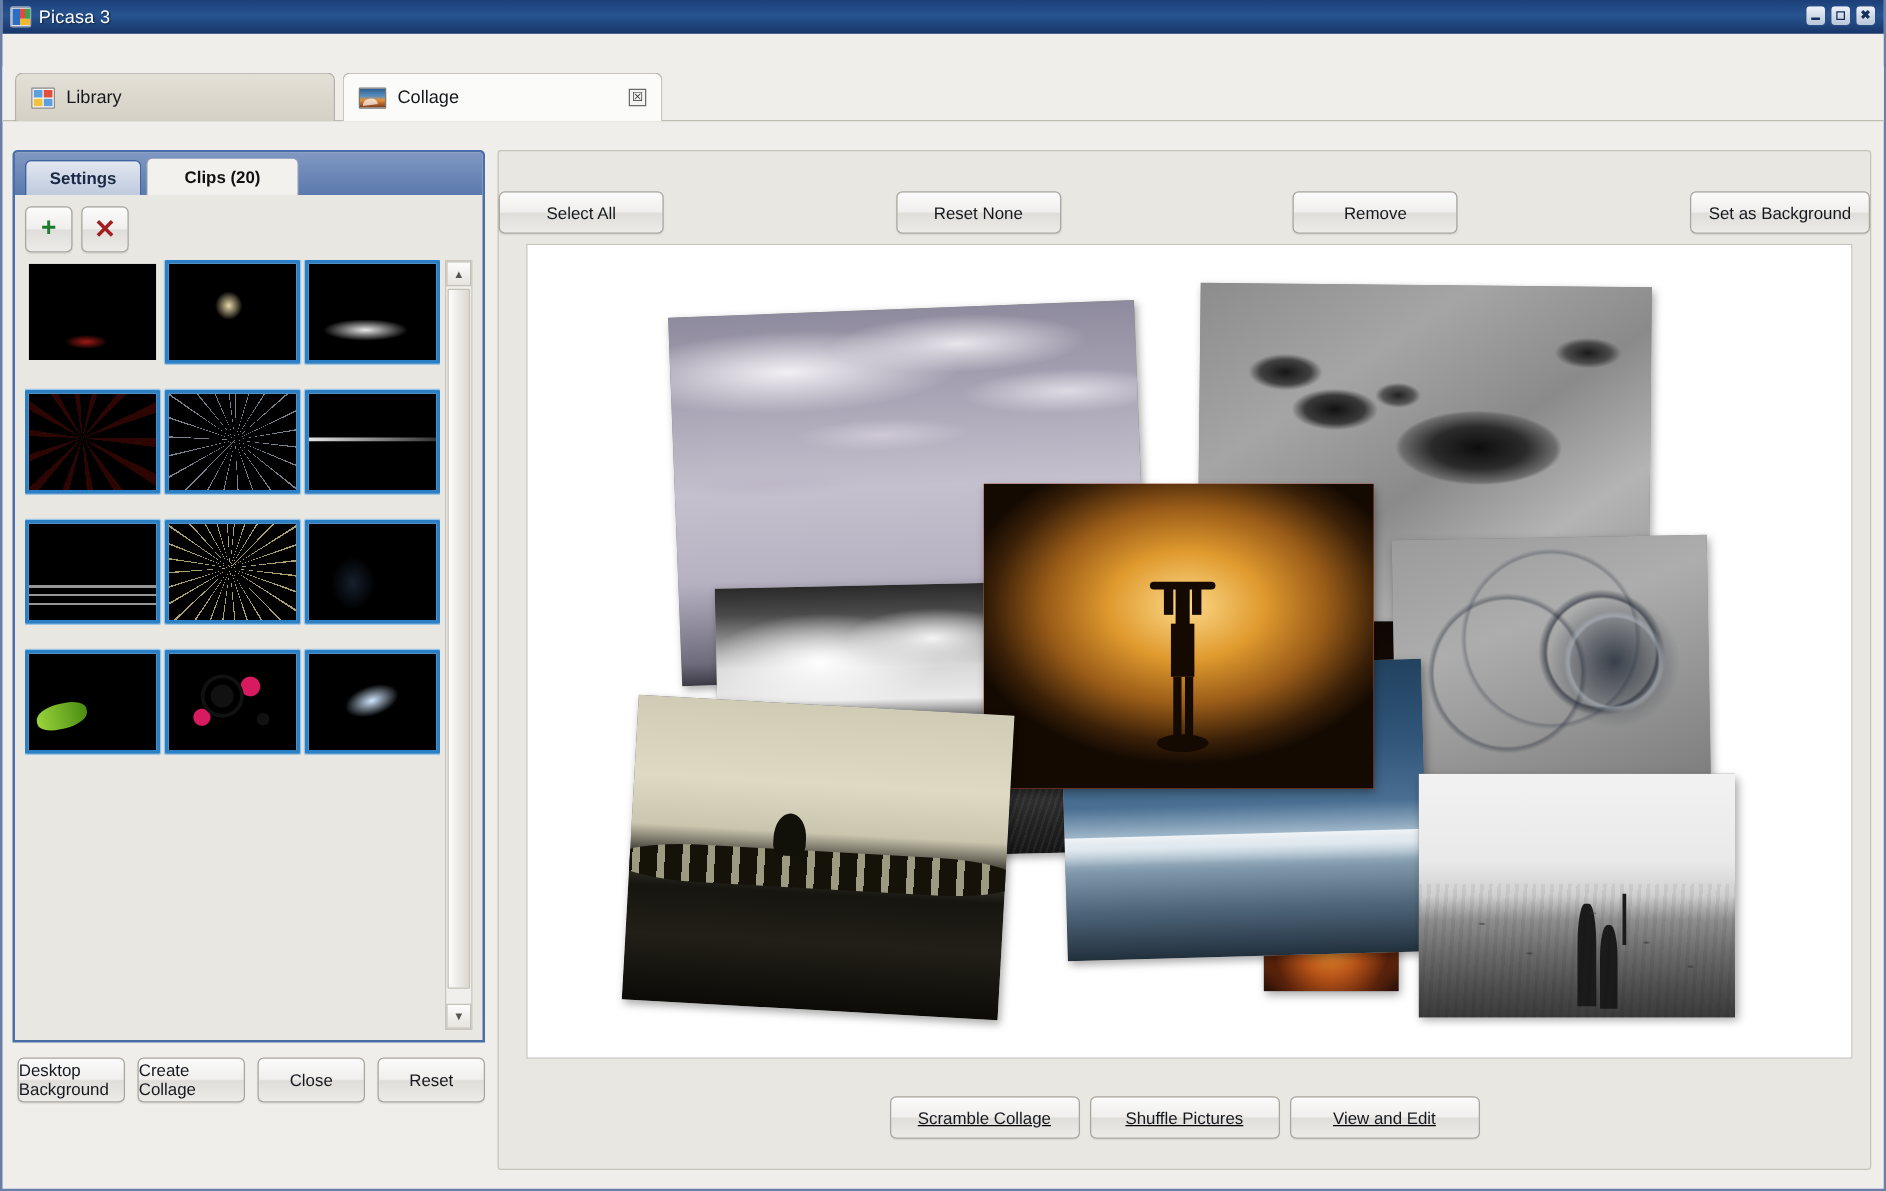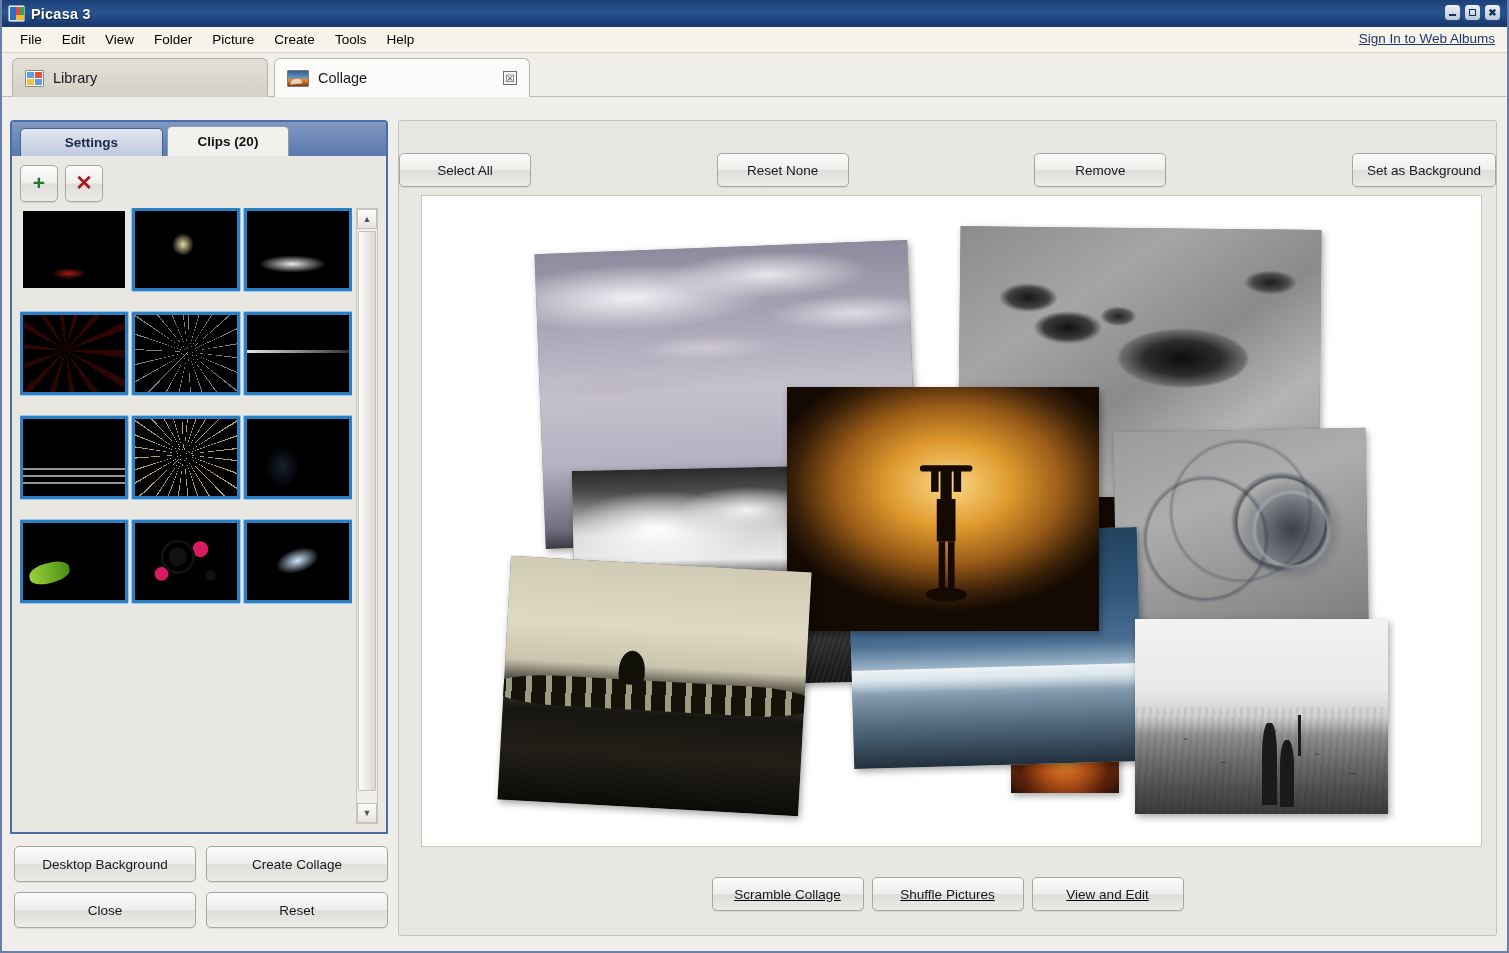--- a/index.html
+++ b/index.html
@@ -28,21 +28,21 @@
     background: linear-gradient(135deg,#f2f2f2,#dcdcdc);
     border: 1px solid #9aa7bb; border-radius: 2px;
     position: relative; overflow: hidden; flex: none;
   }
   .titlebar-icon i { position: absolute; display: block; }
   .ti-a { left:1px; top:1px; width:6px; height:13px; background:#2b6fc4; }
   .ti-b { left:7px; top:1px; width:4px; height:8px; background:#e8473f; }
   .ti-c { left:7px; top:9px; width:8px; height:5px; background:#f2b830; }
   .ti-d { left:11px; top:1px; width:4px; height:8px; background:#3da24a; }
   .titlebar-title {
-    color: #ffffff; font-size: 14.5px; font-weight: bold;
+    color: #ffffff; font-size: 14.5px; font-weight: normal;
     letter-spacing: .2px; text-shadow: 1px 1px 1px rgba(0,0,0,.5);
   }
   .win-controls {
     position: absolute; right: 6px; top: 4px;
     display: flex; gap: 3px;
   }
   .win-btn {
     width: 17px; height: 17px; border-radius: 4px;
     background: linear-gradient(to bottom,#eef2f8,#b9c6da);
     border: 1px solid #2a4c85;
@@ -136,21 +136,21 @@
     background: linear-gradient(to bottom,#8098c2,#5b79ad);
     border-radius: 2px 2px 0 0;
     display: flex; align-items: flex-end;
   }
   .ptab {
     height: 28px; display: flex; align-items: center; justify-content: center;
     font-size: 13.5px; font-weight: bold; border-radius: 5px 5px 0 0;
     border: 1px solid #3f62a0; border-bottom: none;
   }
   .ptab-settings {
-    margin-left: 8px; width: 143px;
+    margin-left: 8px; width: 93px;
     background: linear-gradient(to bottom,#e2e7f0,#bfcadd);
     color: #1a2a46;
   }
   .ptab-clips {
     margin-left: 4px; width: 122px; height: 30px;
     background: #f2f1ee; color: #111;
     border-color: #8d9ab3;
   }
   .getmore-row {
     position: absolute; left: 8px; top: 42px; right: 8px; height: 38px;
@@ -209,21 +209,21 @@
   .sb-up { top: 0; }
   .sb-down { bottom: 0; }
   .sb-thumb {
     position: absolute; left: 1px; right: 1px; top: 22px; height: 560px;
     background: linear-gradient(to right,#fdfdfc,#eceae6,#ddd9d2);
     border: 1px solid #c4c0b8; border-radius: 1px;
   }
 
   .bottom-btns {
     position: absolute; left: 4px; top: 726px; width: 374px;
-    display: grid; grid-template-columns: 1fr 1fr; gap: 10px 10px;
+    display: grid; grid-template-columns: 1fr 1fr 1fr 1fr; gap: 10px 10px;
   }
   .bottom-btns .btn { height: 36px; }
 
   
   .right-panel {
     position: absolute; left: 396px; top: 120px; right: 10px; bottom: 15px;
     background: #e9e7e2;
     border: 1px solid #c6c2bb;
     border-radius: 3px;
   }
@@ -403,31 +403,20 @@
         </div>
       <div class="win-btn">
           <span class="mx"></span>
         </div>
       <div class="win-btn">
           <span class="cl">✖</span>
         </div>
     </div>
   </div>
 
-  <div class="menubar">
-    <div class="menu-item">File</div>
-    <div class="menu-item">Edit</div>
-    <div class="menu-item">View</div>
-    <div class="menu-item">Folder</div>
-    <div class="menu-item">Picture</div>
-    <div class="menu-item">Create</div>
-    <div class="menu-item">Tools</div>
-    <div class="menu-item">Help</div>
-    <div class="signin-link">Sign In to Web Albums</div>
-  </div>
 
   <div class="tabstrip">
     <div class="tab tab-collage">
       <span class="tab-icon-col"></span>
       <span>Collage</span>
       <span class="tab-close">☒</span>
     </div>
     <div class="tab tab-library">
       <span class="tab-icon-lib">
         <i class="tl1"></i>

